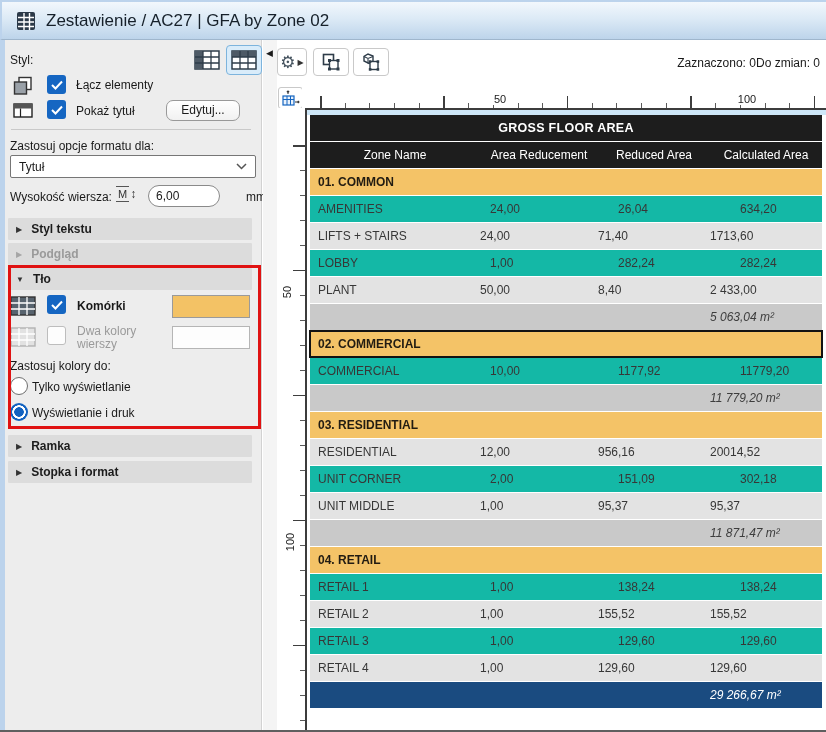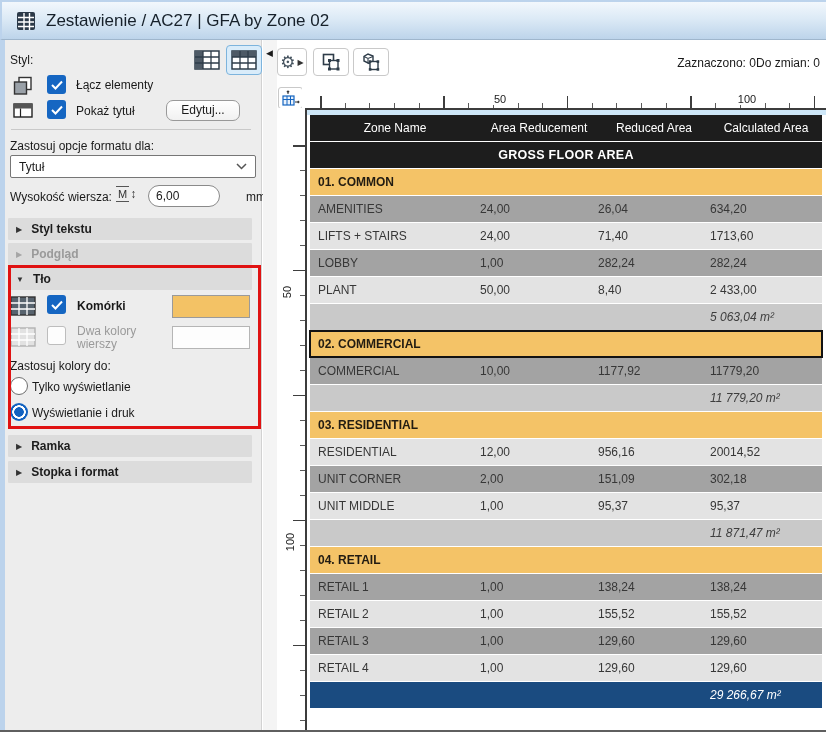--- a/index.html
+++ b/index.html
@@ -102,21 +102,21 @@
   .gfa { position:absolute; left:3px; top:5px; width:512px; }
   .t-row { height:26px; margin-bottom:1px; display:grid; grid-template-columns:170px 118px 112px 1fr;
            align-items:center; font-size:12px; }
   .t-title { background:#1d1d1d; color:#fff; display:flex; align-items:center; justify-content:center;
              font-weight:bold; font-size:12.5px; letter-spacing:.3px; }
   .t-colhead { background:#1d1d1d; color:#fff; }
   .t-colhead span { text-align:center; }
   .t-sec { background:#f4c367; }
   .t-sec .c1 { font-weight:bold; color:#221c12; grid-column:1 / span 4; }
   .t-sec.selected { outline:2px solid #121212; outline-offset:-1px; }
-  .t-data.lt { background:#a3a3a3; }
+  .t-data.lt { background:#14b8a6;gap:10px; }
   .t-data.dk { background:#e3e3e3; }
   .t-data span { color:#373737; }
   .t-sub { background:#c9c9c9; }
   .t-sub .c4 { font-style:italic; color:#3d3d3d; }
   .t-total { background:#1a4b80; }
   .t-total .c4 { font-style:italic; color:#fff; }
   .c1 { padding-left:8px; }
 
   .mh-icon { display:inline-block; font-size:11px; color:#333; border-top:1px solid #555; border-bottom:1px solid #555; padding:1px 2px; }
   .updown { font-size:12px; color:#333; margin-left:1px; }
@@ -313,31 +313,31 @@
     <div class="v-ruler">
       <span class="rlabel" style="top:178px;">50</span>
       <span class="rlabel" style="top:428px;">100</span>
     </div>
 
     <div class="preview">
       <div class="bluestrip"></div>
 
       <div class="gfa">
 
+        <div class="t-row t-title">
+          <span style="grid-column:1 / span 4; text-align:center;">GROSS FLOOR AREA</span>
+        </div>
+
         <div class="t-row t-colhead">
           <span>Zone Name</span>
           <span>Area Reducement</span>
           <span>Reduced Area</span>
           <span>Calculated Area</span>
         </div>
 
-        <div class="t-row t-title">
-          <span style="grid-column:1 / span 4; text-align:center;">GROSS FLOOR AREA</span>
-        </div>
-
         <div class="t-row t-sec">
           <span class="c1">01. COMMON</span>
         </div>
 
         <div class="t-row t-data lt">
           <span class="c1">AMENITIES</span>
           <span>24,00</span>
           <span>26,04</span>
           <span>634,20</span>
         </div>

